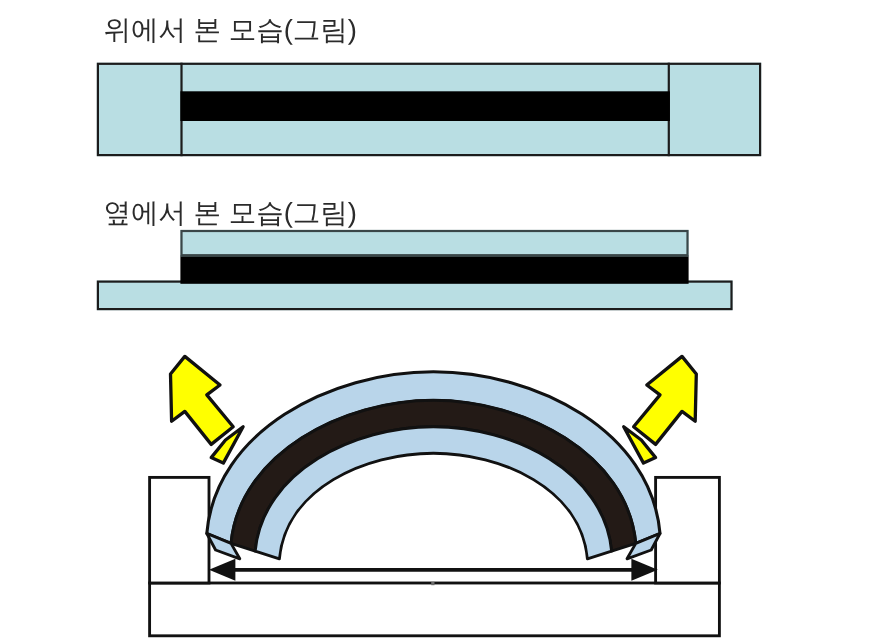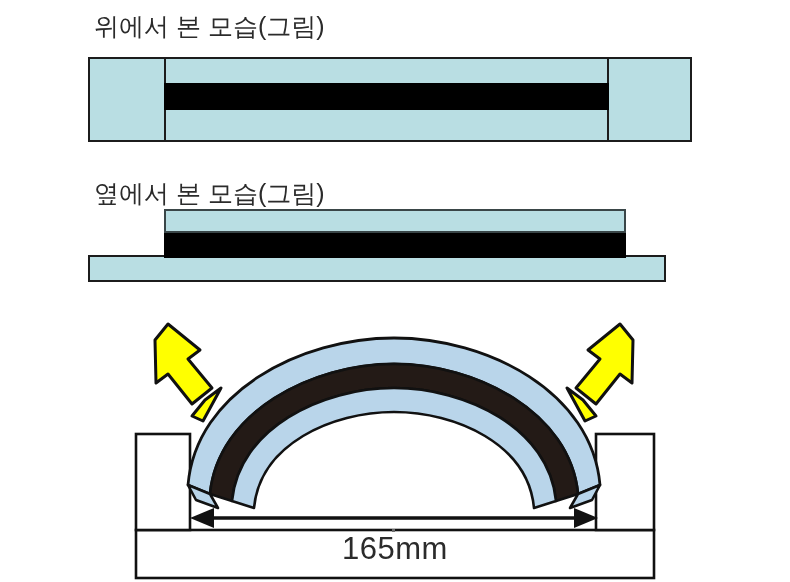--- a/index.html
+++ b/index.html
@@ -212,15 +212,14 @@
 
       <g>
         <line x1="200" y1="218" x2="588" y2="218" stroke="#111111" stroke-width="3.4"></line>
         <polygon points="190,218 214,208 214,228" fill="#111111"></polygon>
         <polygon points="598,218 574,208 574,228" fill="#111111"></polygon>
         <rect x="392" y="229" width="3" height="3" fill="#6b6b6b"></rect>
       </g>
     </svg>
   </div>
 
-  <div class="dim-label">165mm</div>
 
 </div>
 
 </body></html>

